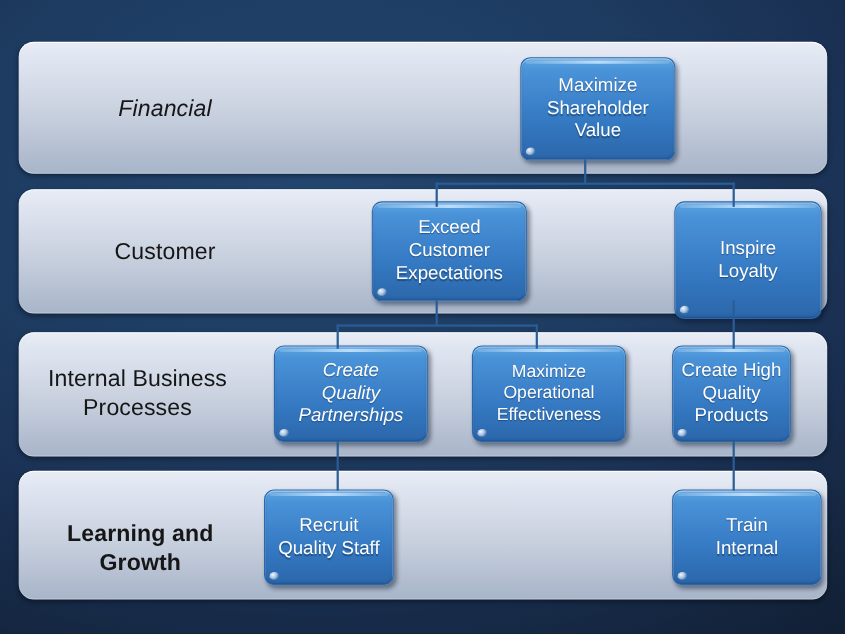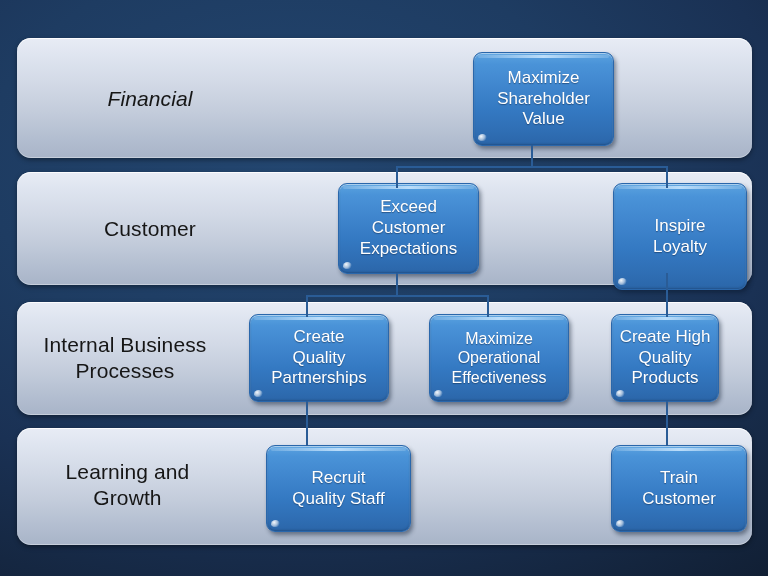--- a/index.html
+++ b/index.html
@@ -132,21 +132,21 @@
   </div>
   <div class="band-label" style="left:40px; top:216px; width:220px;">Customer</div>
 
   <div class="band" style="left:17px; top:302px; width:735px; height:113px;">
   </div>
   <div class="band-label" style="left:20px; top:332px; width:210px;">Internal Business
 Processes</div>
 
   <div class="band" style="left:17px; top:428px; width:735px; height:117px;">
   </div>
-  <div class="band-label" style="left:25px; top:459px; width:205px;">Learning and
+  <div class="band-label" style="left:25px; top:473px; width:205px;font-weight:bold;">Learning and
 Growth</div>
 
   <div class="conn v" style="left:531px; top:145px; height:22px;"></div>
   <div class="conn h" style="left:396px; top:166px; width:272px;"></div>
   <div class="conn v" style="left:396px; top:166px; height:22px;"></div>
   <div class="conn v" style="left:666px; top:166px; height:22px;"></div>
 
   <div class="conn v" style="left:396px; top:273px; height:23px;"></div>
   <div class="conn h" style="left:306px; top:295px; width:183px;"></div>
   <div class="conn v" style="left:306px; top:295px; height:22px;"></div>
@@ -166,41 +166,41 @@
     <span class="objective-label">Exceed
 Customer
 Expectations</span>
   </div>
 
   <div class="objective" style="left:601px; top:183px; width:134px; height:107px;">
     <span class="objective-label">Inspire
 Loyalty</span>
   </div>
 
-  <div class="objective" style="left:237px; top:314px; width:140px; height:88px;">
+  <div class="objective" style="left:237px; top:314px; width:140px; height:88px;font-style:italic;">
     <span class="objective-label">Create
 Quality
 Partnerships</span>
   </div>
 
   <div class="objective small" style="left:417px; top:314px; width:140px; height:88px;">
     <span class="objective-label">Maximize
 Operational
 Effectiveness</span>
   </div>
 
   <div class="objective" style="left:599px; top:314px; width:108px; height:88px;">
     <span class="objective-label">Create High
 Quality
 Products</span>
   </div>
 
-  <div class="objective" style="left:254px; top:445px; width:145px; height:87px;">
+  <div class="objective" style="left:228px; top:445px; width:118px; height:87px;">
     <span class="objective-label">Recruit
 Quality Staff</span>
   </div>
 
   <div class="objective" style="left:599px; top:445px; width:136px; height:87px;">
     <span class="objective-label">Train
-Customer</span>
+Internal</span>
   </div>
 
 </div>
 
 </body></html>

